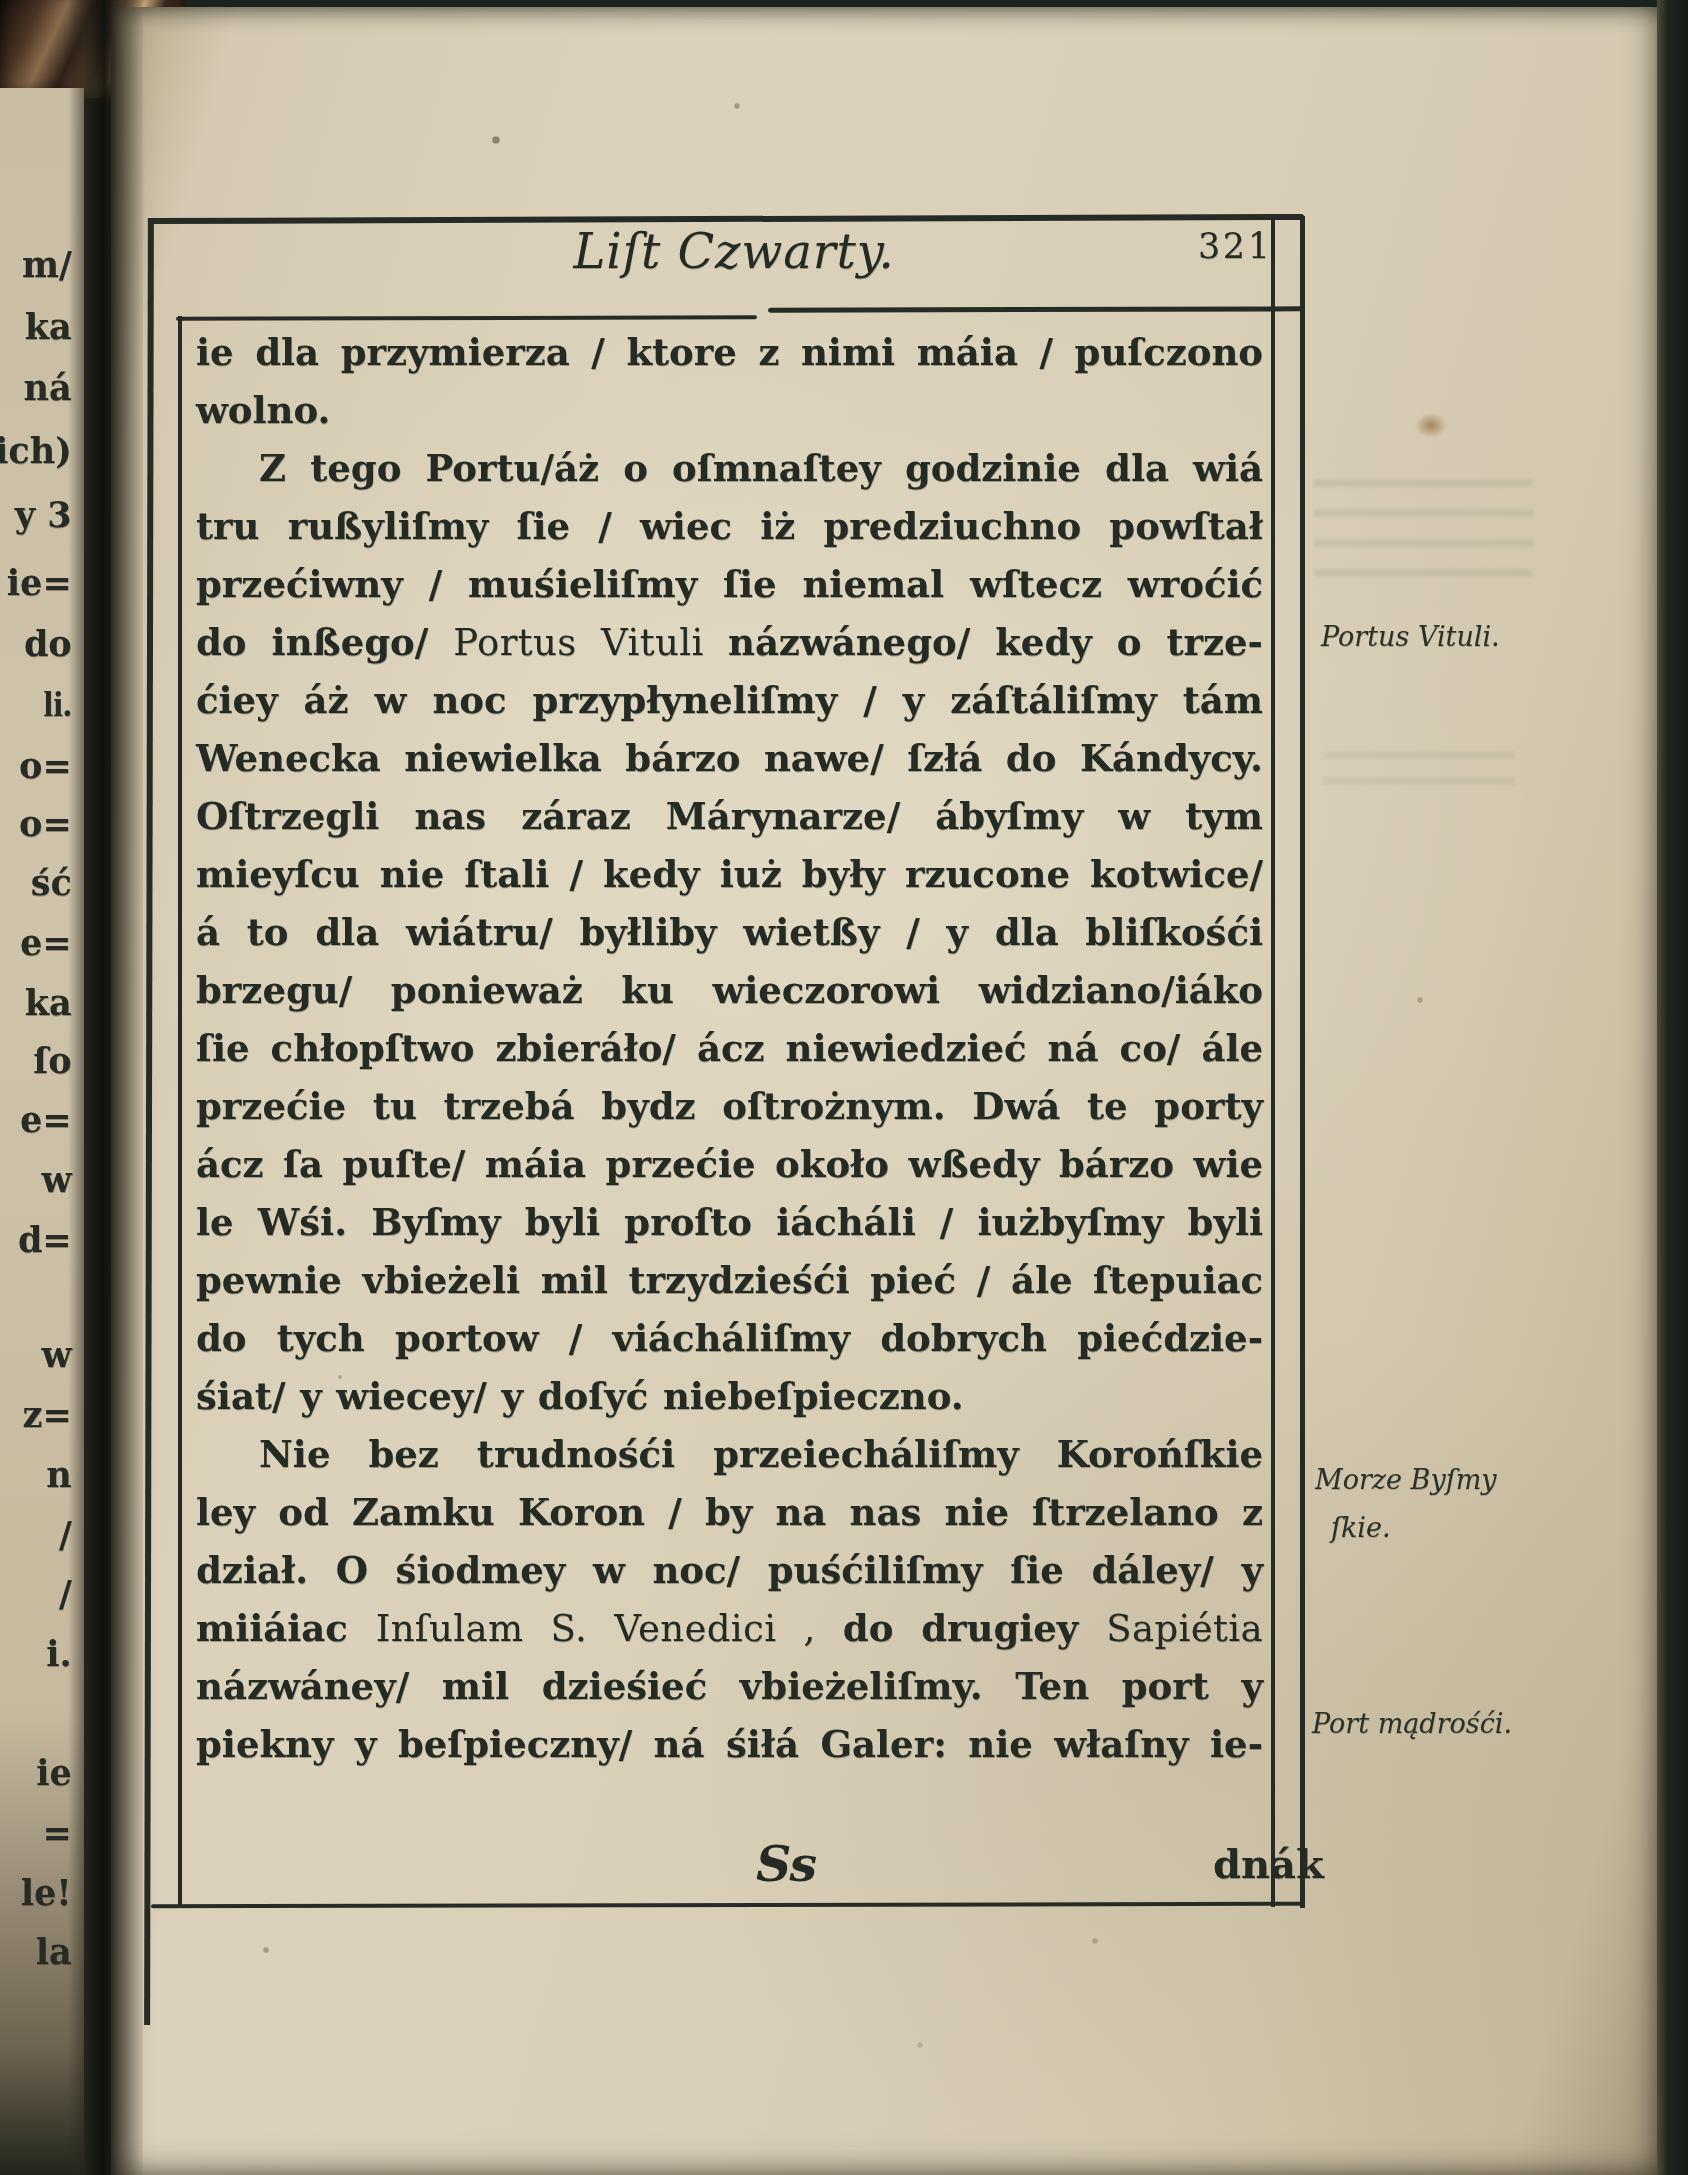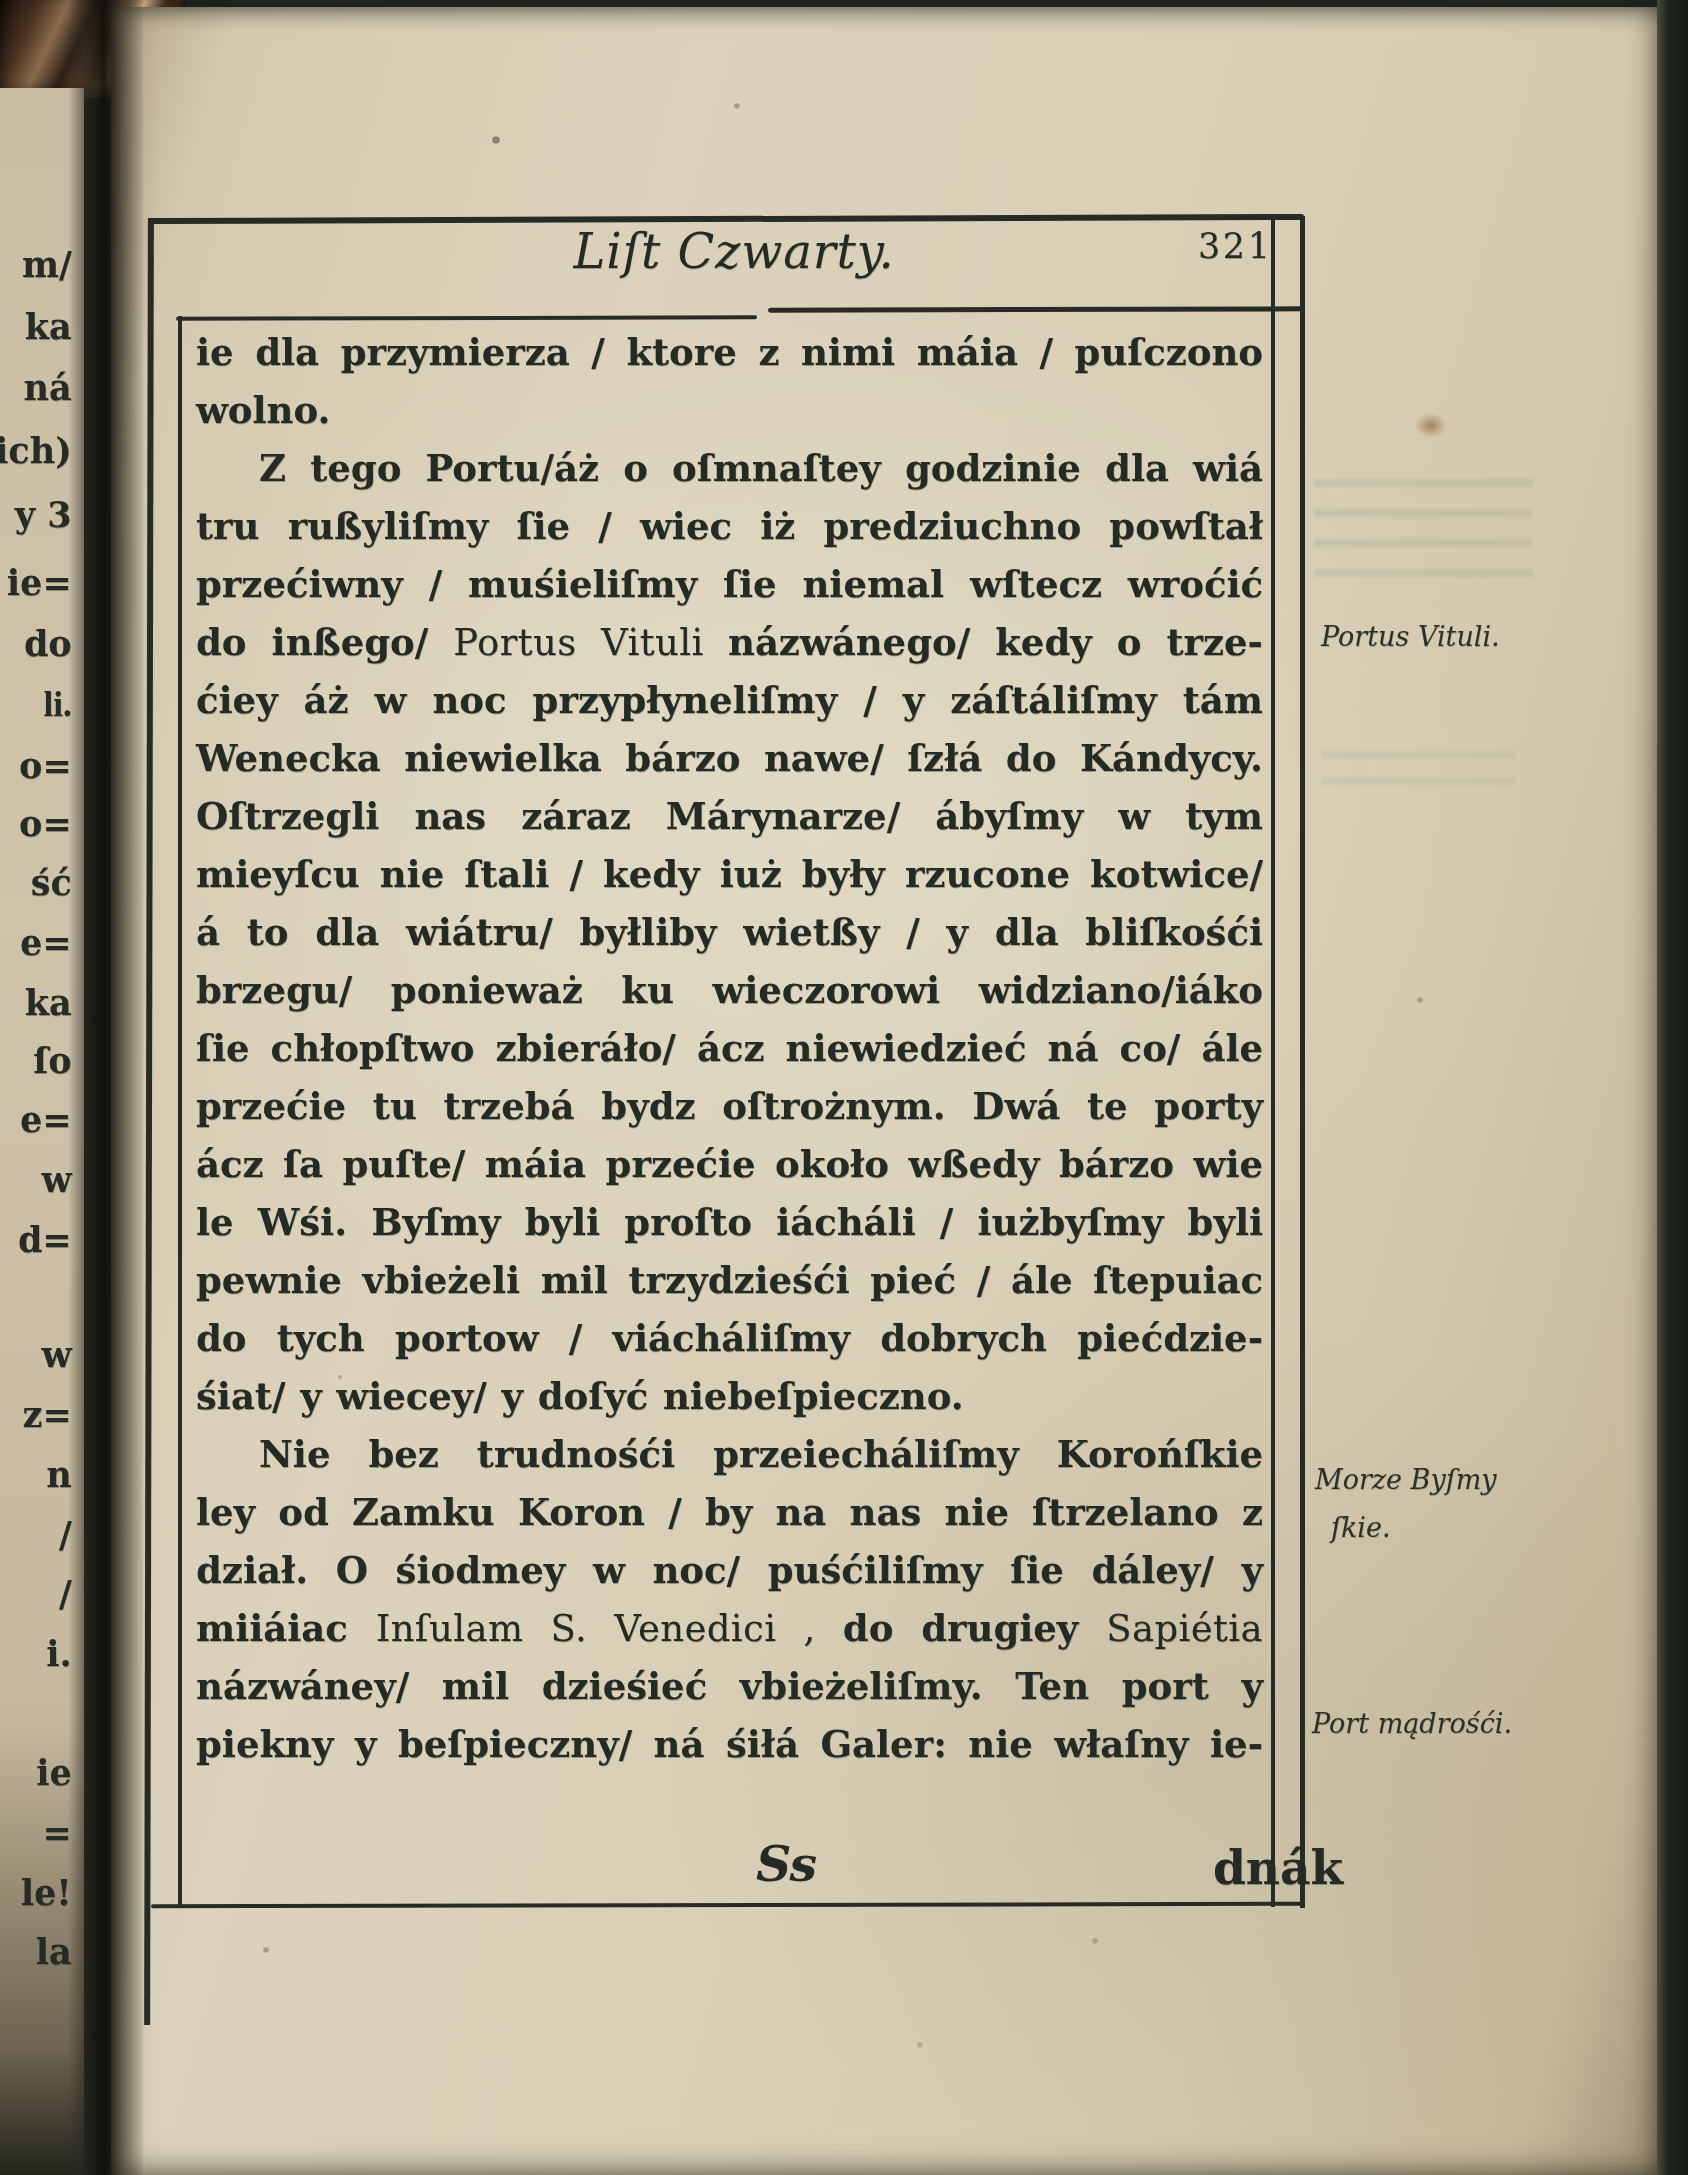--- a/index.html
+++ b/index.html
@@ -55,21 +55,21 @@
     text-align:justify;text-align-last:justify;white-space:nowrap;
     text-shadow:0.5px 0.8px 0 rgba(25,30,24,.32);word-spacing:1.8px;}
   .line.nj{text-align-last:left;}
   .line.ind{padding-left:63px;}
   .line .r{font-weight:normal;letter-spacing:0.4px;}
 
   
   #sig-row{left:85px;top:1828px;width:1067px;height:56px;}
   #signature-mark{position:absolute;left:560px;top:0;font-style:italic;font-size:49px;
     font-weight:600;color:#242b25;letter-spacing:-1.8px;}
-  #catchword{position:absolute;left:1017px;top:5.3px;font-weight:bold;font-size:47px;color:#242b25;
+  #catchword{position:absolute;left:1017px;top:5.3px;font-weight:bold;font-size:40px;color:#242b25;
     text-shadow:0.5px 0.8px 0 rgba(25,30,24,.32);}
 
   
   .mnote{position:absolute;font-style:italic;font-size:27px;color:#2a3129;
     text-shadow:0.4px 0.5px 0 rgba(25,30,24,.25);white-space:nowrap;}
   #mnote-1{left:1210px;top:614px;}
   #mnote-2a{left:1204px;top:1457px;}
   #mnote-2b{left:1220px;top:1505px;}
   #mnote-3{left:1201px;top:1701px;}
 

